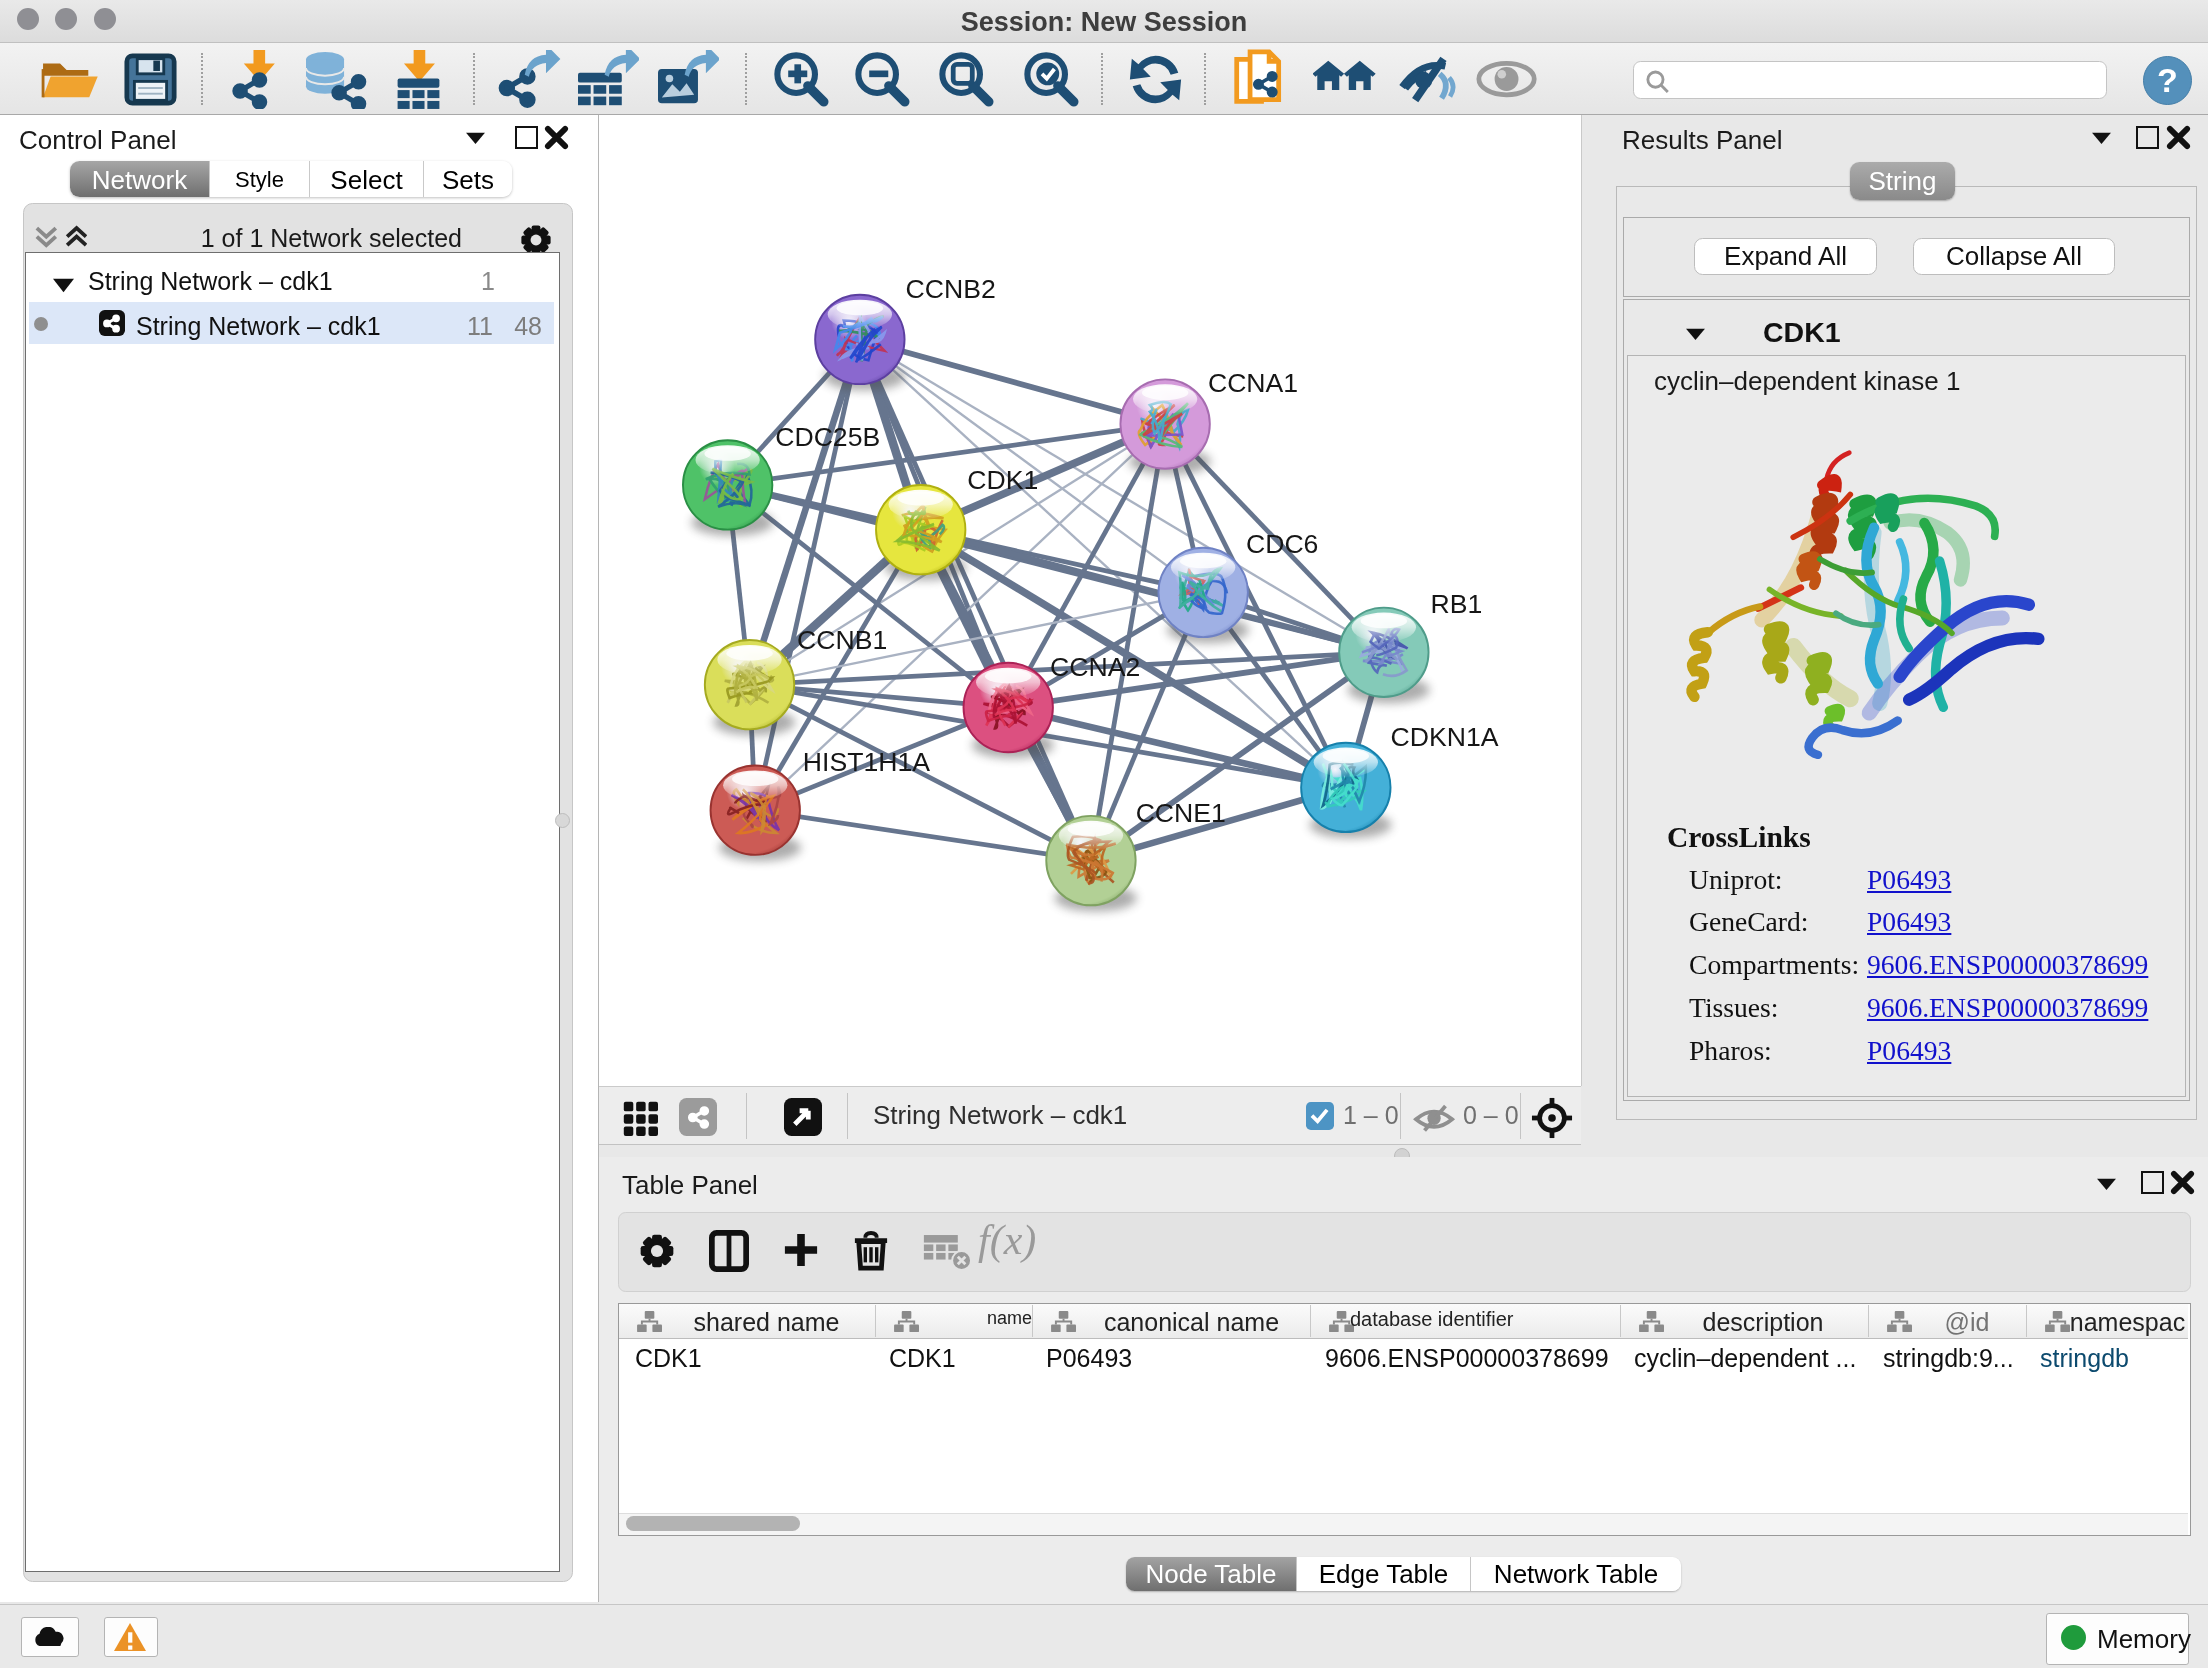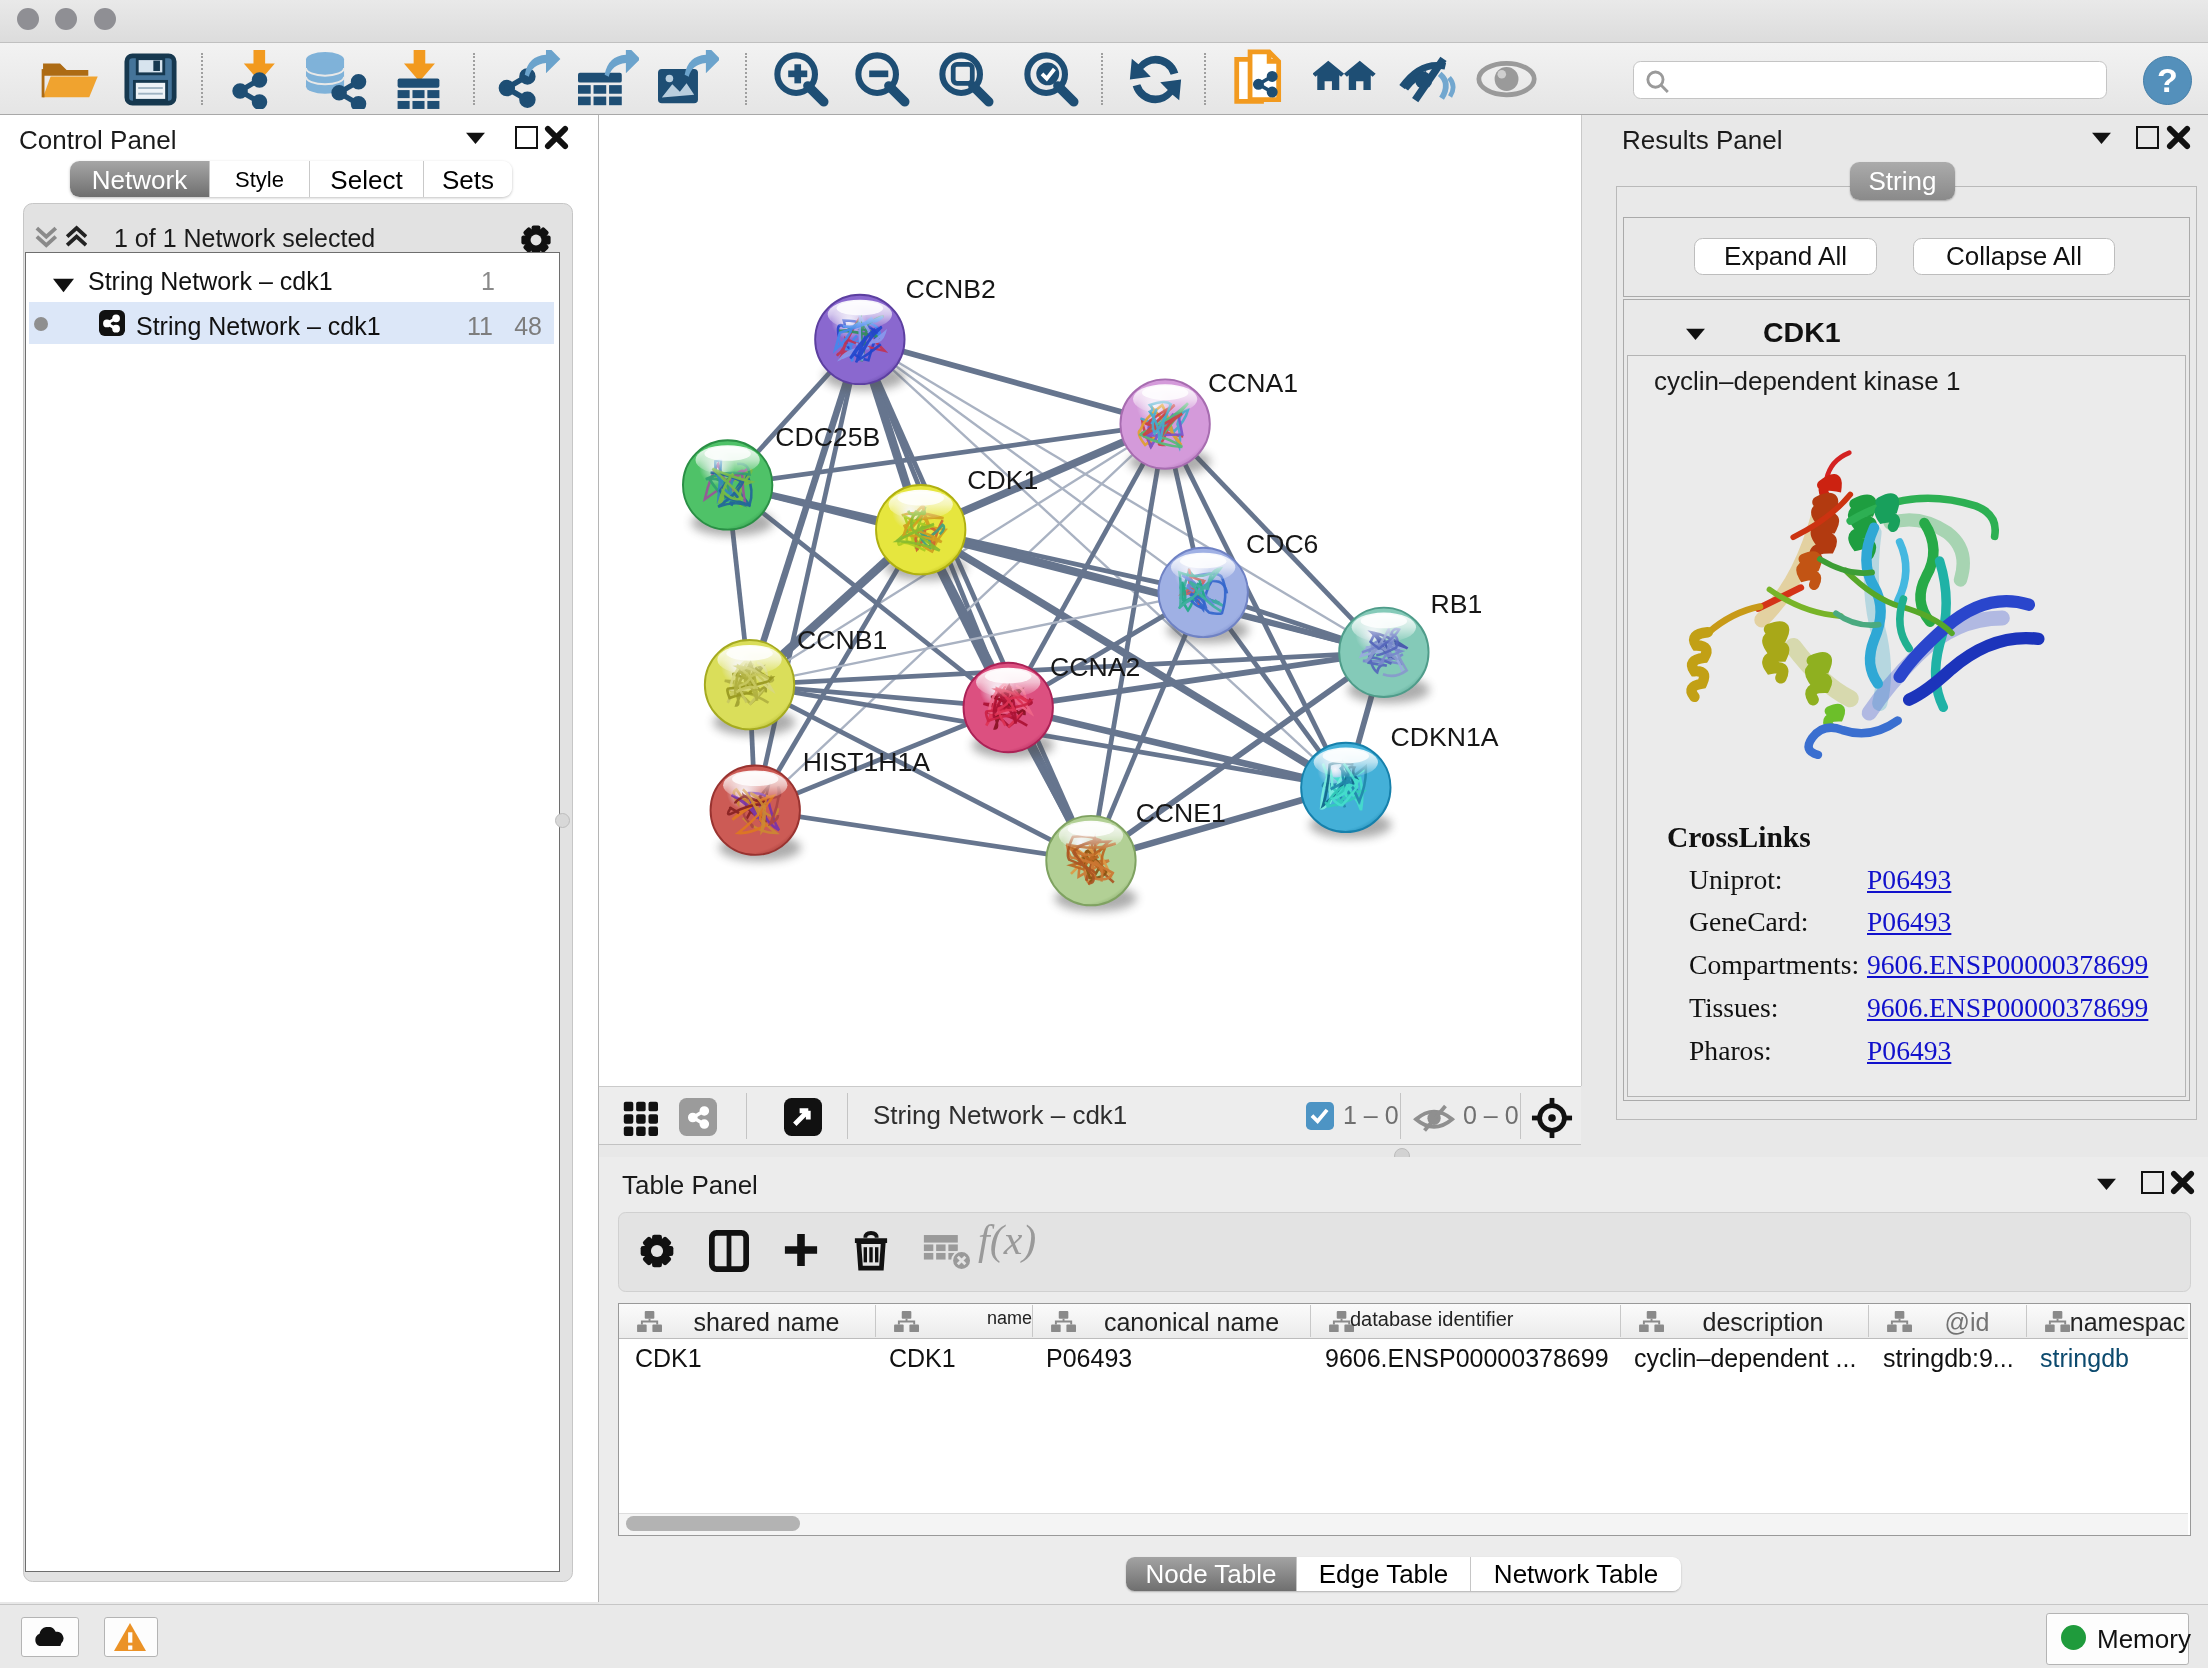--- a/index.html
+++ b/index.html
@@ -5,20 +5,21 @@
 body{width:2208px;height:1668px;position:relative;font-family:"Liberation Sans",sans-serif;background:#e8e8e8;overflow:hidden}
 .abs{position:absolute}
 svg{display:block}
 .ptitle{font-size:26px;color:#1a1a1a}
 </style></head>
 <body>
 <div class="abs" style="left:0;top:0;width:2208px;height:42px;background:linear-gradient(#e9e9e9,#dcdcdc);border-bottom:1px solid #c0c0c0">
  <div class="abs" style="left:17px;top:7.6px;width:22px;height:22px;border-radius:50%;background:#8f8f94"></div>
  <div class="abs" style="left:55px;top:7.6px;width:22px;height:22px;border-radius:50%;background:#8f8f94"></div>
  <div class="abs" style="left:94px;top:7.6px;width:22px;height:22px;border-radius:50%;background:#8f8f94"></div>
+ <div class="abs" style="left:0;top:6.7px;width:2208px;text-align:center;font-size:27px;font-weight:bold;color:#3e3e3e">Session: New Session</div>
 </div>
 <div class="abs" style="left:0;top:43px;width:2208px;height:71px;background:linear-gradient(#f2f2f2,#e5e5e5);border-bottom:1px solid #a8a8a8">
     <div class="tsep abs" style="left:201px;top:9.5px;height:52px;border-left:2.9px dotted #9f9f9f"></div>
     <div class="tsep abs" style="left:473px;top:9.5px;height:52px;border-left:2.9px dotted #9f9f9f"></div>
     <div class="tsep abs" style="left:745px;top:9.5px;height:52px;border-left:2.9px dotted #9f9f9f"></div>
     <div class="tsep abs" style="left:1101px;top:9.5px;height:52px;border-left:2.9px dotted #9f9f9f"></div>
     <div class="tsep abs" style="left:1204px;top:9.5px;height:52px;border-left:2.9px dotted #9f9f9f"></div>
     <div class="abs" style="left:1633px;top:18px;width:472px;height:36px;background:#fff;border:1.9px solid #c4c4c4;border-radius:7.6px"></div>
     <svg class="abs" style="left:1645px;top:27px" width="28.5" height="23" viewBox="0 0 30 24">
       <circle cx="11" cy="10" r="8" fill="none" stroke="#9a9a9a" stroke-width="3"></circle>
@@ -195,21 +196,21 @@
     <svg class="abs" style="left:34px;top:110px" width="53" height="27" viewBox="0 0 56 28">
       <g stroke="#8a8a8a" stroke-width="4" fill="none">
         <path d="M3,3 l10,9 l10,-9"></path>
         <path d="M3,12 l10,9 l10,-9"></path>
       </g>
       <g stroke="#222" stroke-width="4" fill="none" transform="translate(32,0)">
         <path d="M3,12 l10,-9 l10,9"></path>
         <path d="M3,21 l10,-9 l10,9"></path>
       </g>
     </svg>
-    <div class="abs" style="left:114px;top:109px;width:354px;text-align:left;font-size:25px;color:#1a1a1a">1 of 1 Network selected</div>
+    <div class="abs" style="left:108px;top:109px;width:354px;text-align:right;font-size:25px;color:#1a1a1a">1 of 1 Network selected</div>
     <svg class="abs" style="left:519px;top:108px" width="34" height="34" viewBox="0 0 36 36">
       <g transform="scale(0.72)">
         <g fill="#111">
           <circle cx="25" cy="25" r="16.5"></circle>
           <rect x="18.5" y="3.5" width="13" height="11" rx="3" transform="rotate(0 25 25)"></rect>
           <rect x="18.5" y="3.5" width="13" height="11" rx="3" transform="rotate(45 25 25)"></rect>
           <rect x="18.5" y="3.5" width="13" height="11" rx="3" transform="rotate(90 25 25)"></rect>
           <rect x="18.5" y="3.5" width="13" height="11" rx="3" transform="rotate(135 25 25)"></rect>
           <rect x="18.5" y="3.5" width="13" height="11" rx="3" transform="rotate(180 25 25)"></rect>
           <rect x="18.5" y="3.5" width="13" height="11" rx="3" transform="rotate(225 25 25)"></rect>

